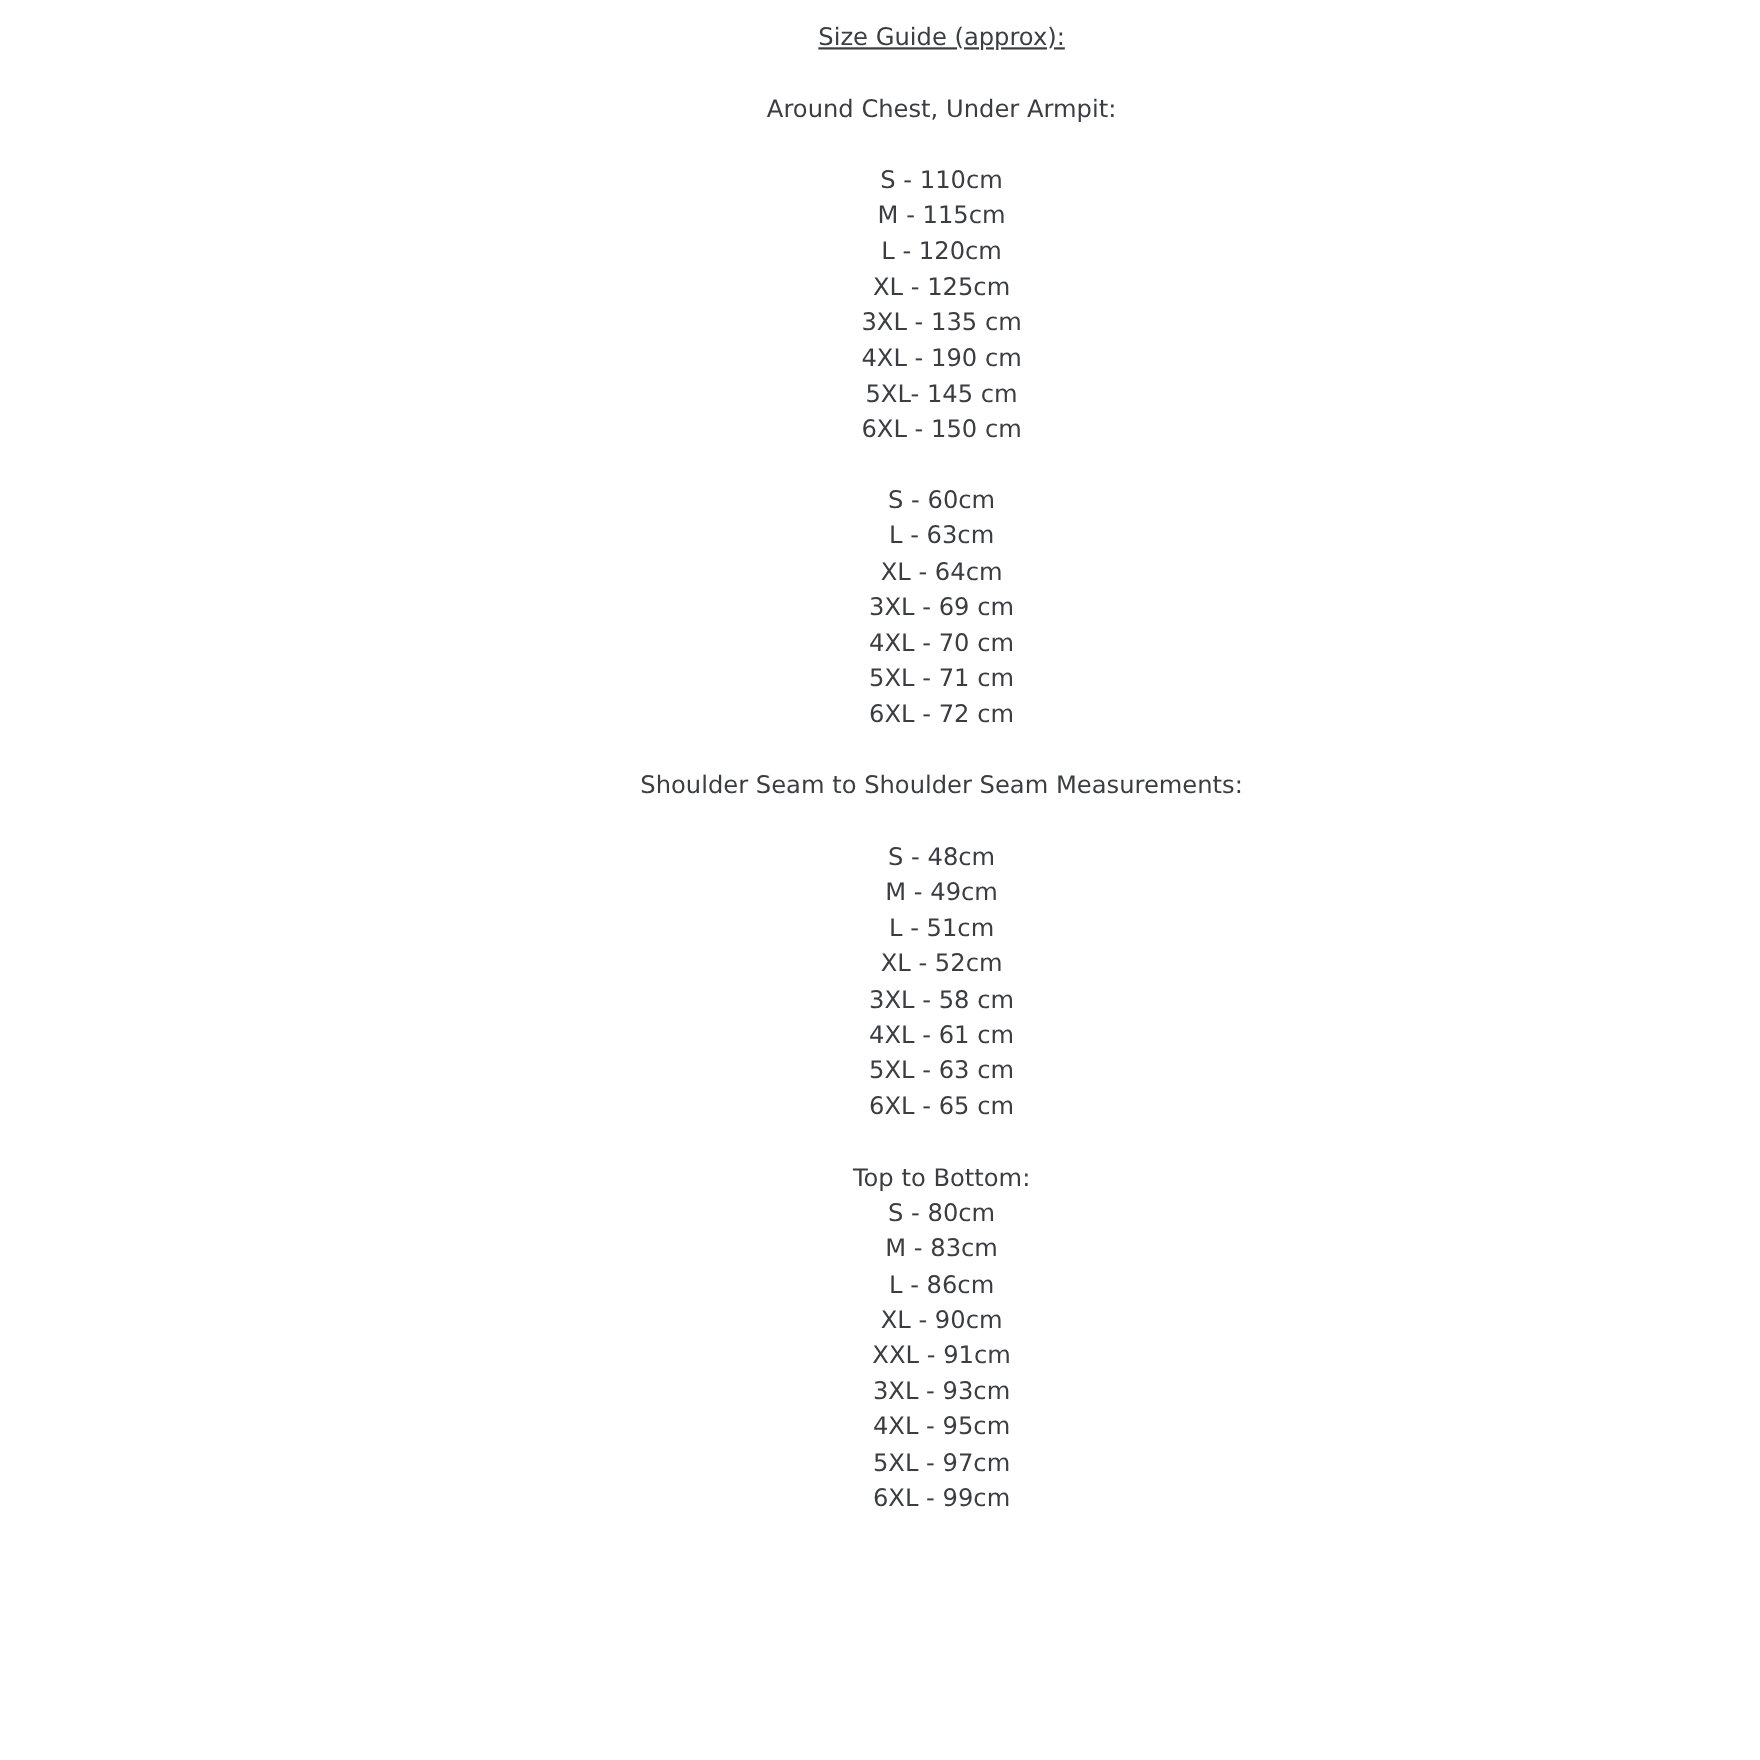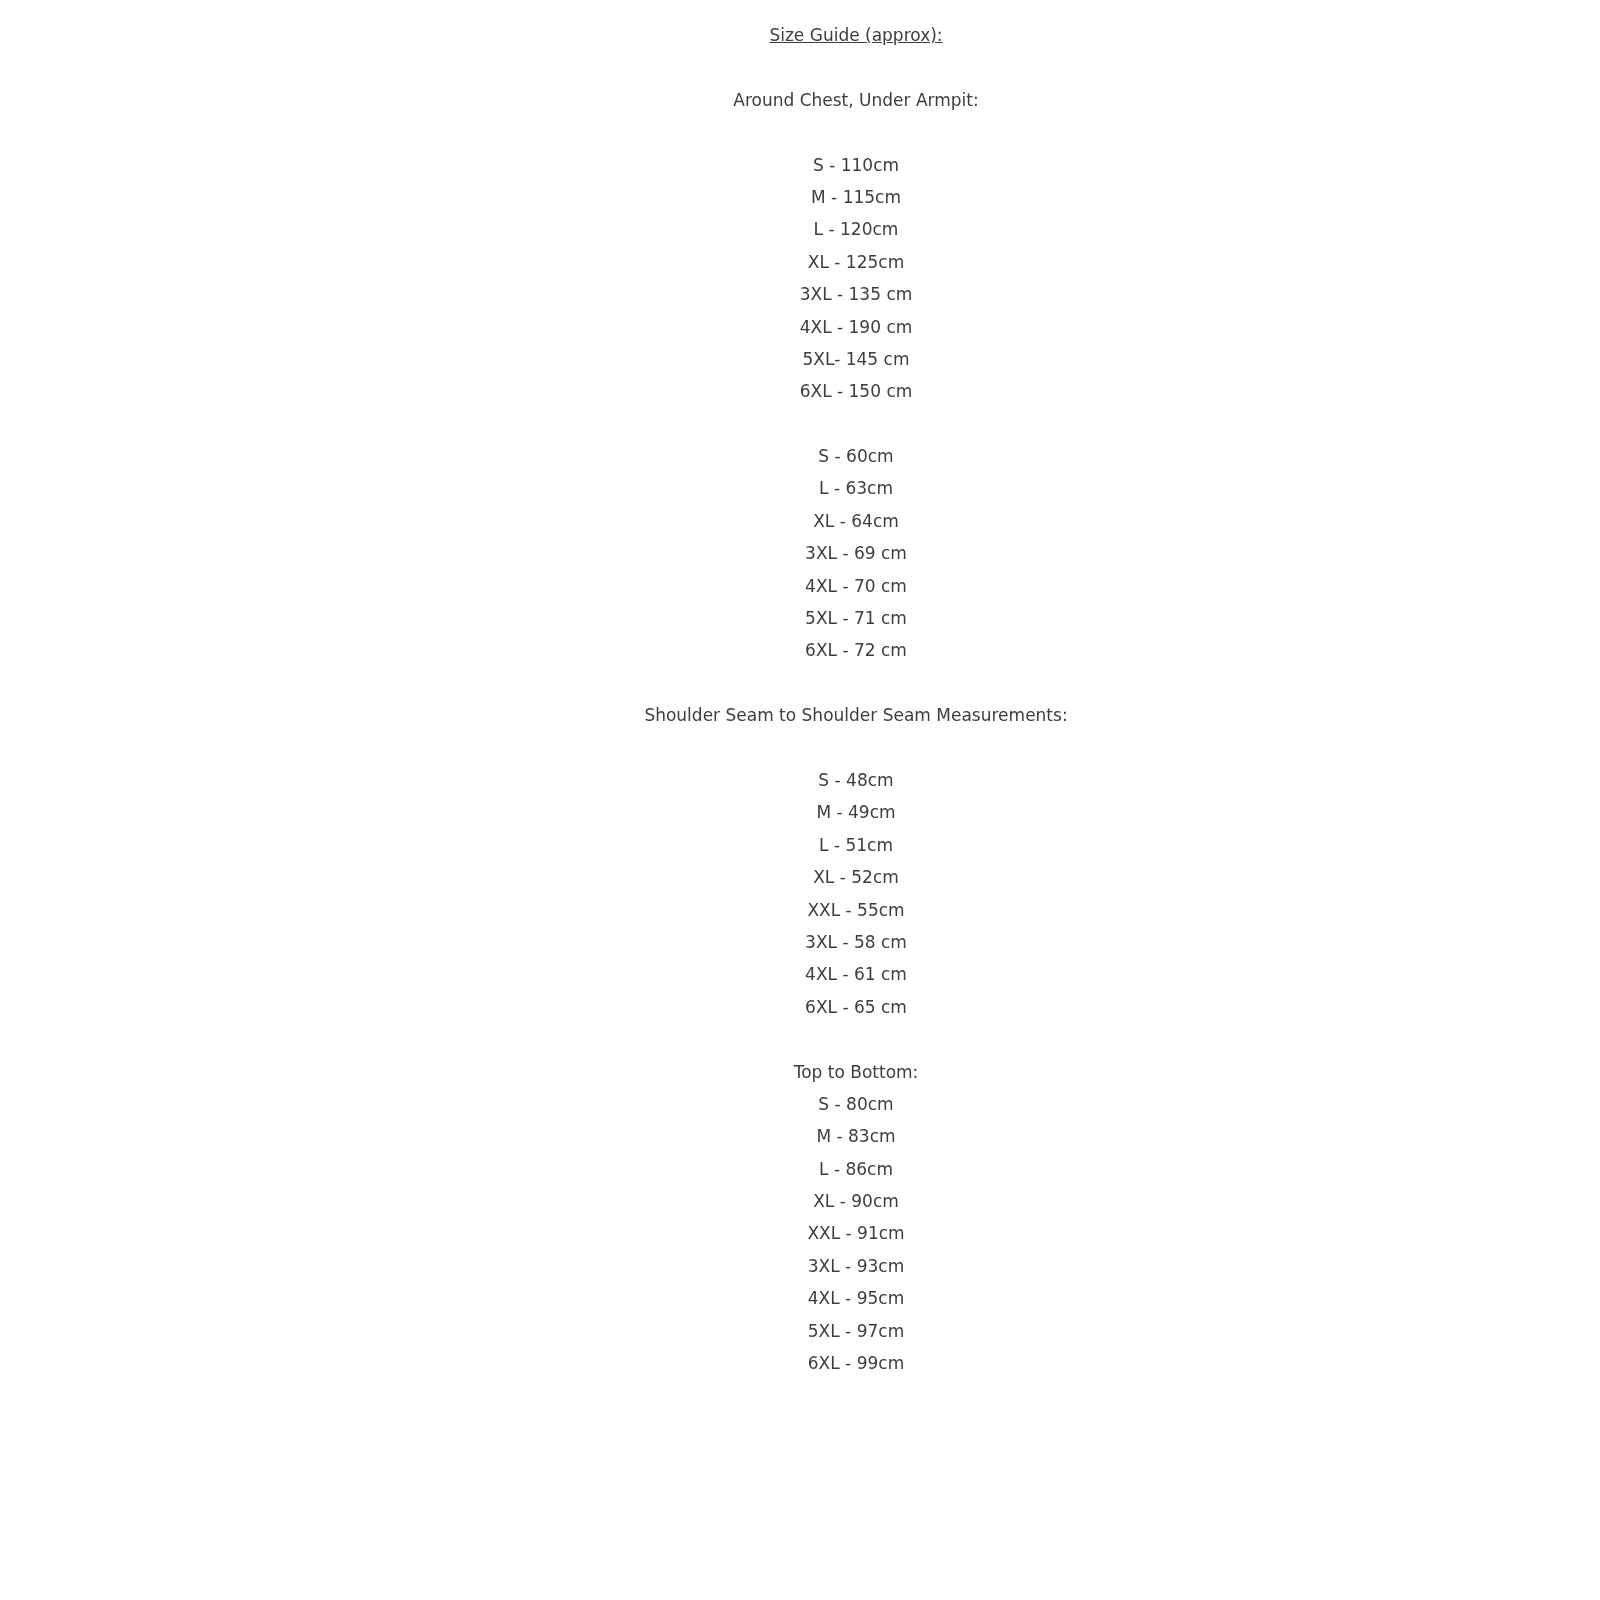--- a/index.html
+++ b/index.html
@@ -10,21 +10,21 @@
     background: #ffffff;
     overflow: hidden;
   }
   .doc {
     box-sizing: border-box;
     width: 1600px;
     height: 1600px;
     padding-top: 19px;
     padding-left: 112px; 
     font-family: "DejaVu Sans", "Liberation Sans", sans-serif;
-    font-size: 17px;
+    font-size: 22px;
     line-height: 32.4px;
     color: #3b3d42;
     text-align: center;
     font-weight: 400;
   }
   .line {
     height: 32.4px;
     white-space: pre;
   }
   .title {
@@ -56,23 +56,23 @@
       <div class="line item">4XL - 70 cm</div>
       <div class="line item">5XL - 71 cm</div>
       <div class="line item">6XL - 72 cm</div>
       <div class="line"></div>
       <div class="line heading">Shoulder Seam to Shoulder Seam Measurements:</div>
       <div class="line"></div>
       <div class="line item">S - 48cm</div>
       <div class="line item">M - 49cm</div>
       <div class="line item">L - 51cm</div>
       <div class="line item">XL - 52cm</div>
-      <div class="line item">XXL - 55cm</div>
       <div class="line item">3XL - 58 cm</div>
       <div class="line item">4XL - 61 cm</div>
+      <div class="line item">5XL - 63 cm</div>
       <div class="line item">6XL - 65 cm</div>
       <div class="line"></div>
       <div class="line heading">Top to Bottom:</div>
       <div class="line item">S - 80cm</div>
       <div class="line item">M - 83cm</div>
       <div class="line item">L - 86cm</div>
       <div class="line item">XL - 90cm</div>
       <div class="line item">XXL - 91cm</div>
       <div class="line item">3XL - 93cm</div>
       <div class="line item">4XL - 95cm</div>

